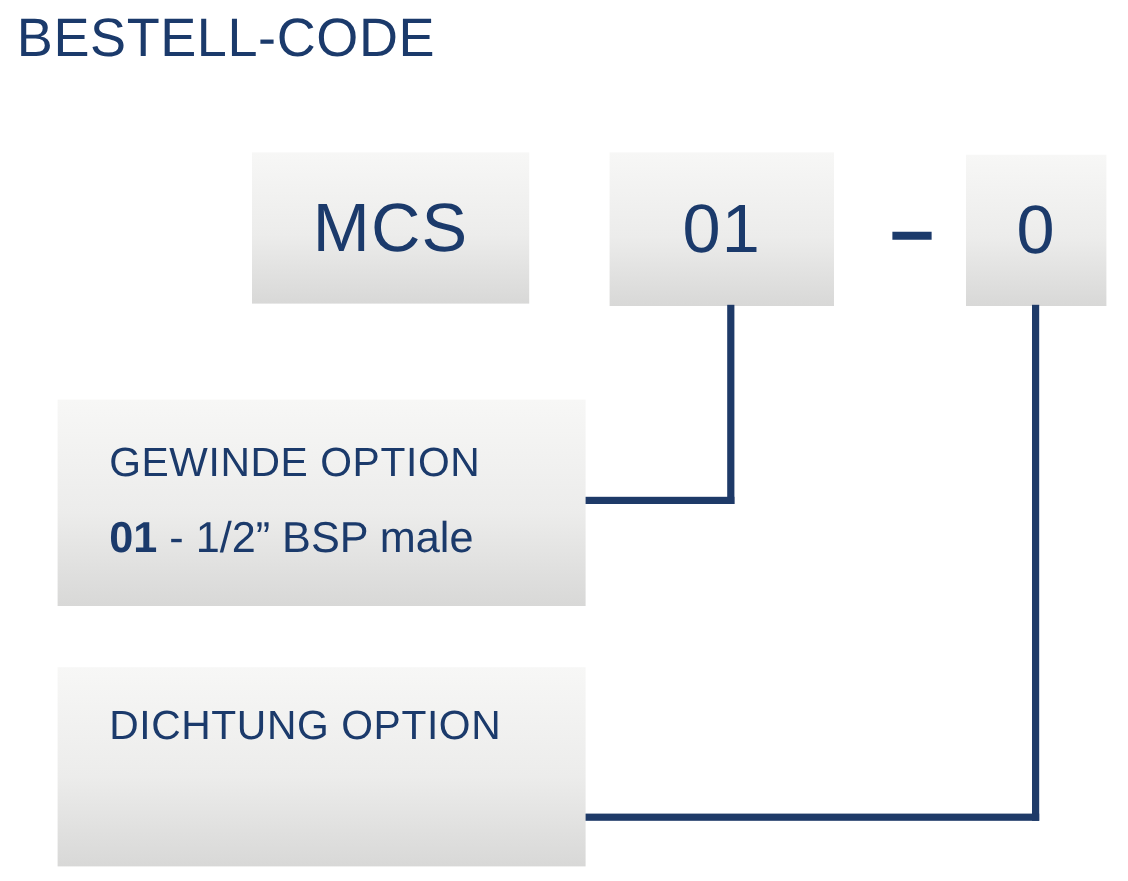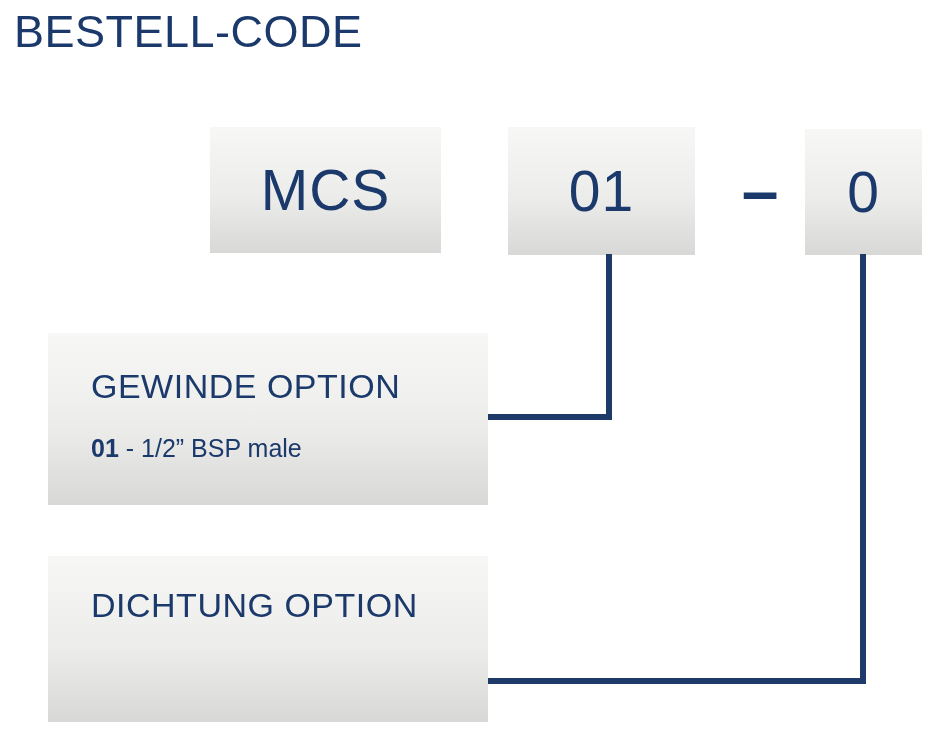--- a/index.html
+++ b/index.html
@@ -80,21 +80,21 @@
 
   .option-heading {
     font-size: 34px;
     font-weight: 400;
     letter-spacing: 0.5px;
     line-height: 42px;
     margin-bottom: 20px;
     white-space: nowrap;
   }
   .option-line {
-    font-size: 25px;
+    font-size: 36px;
     font-weight: 300;
     line-height: 42px;
     white-space: nowrap;
   }
   .option-line b { font-weight: bold; }
 </style>
 </head>
 <body>
 
 <div class="canvas">

